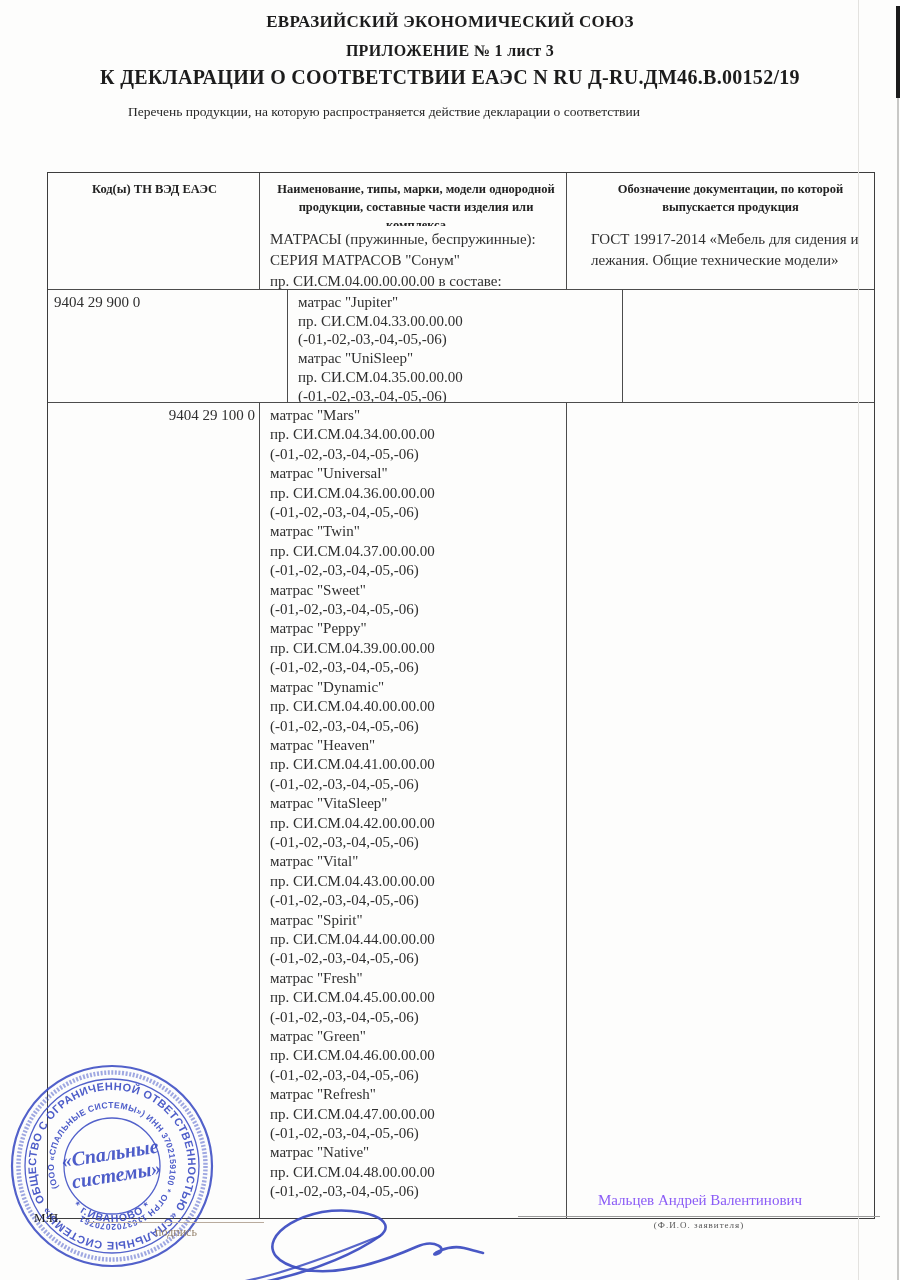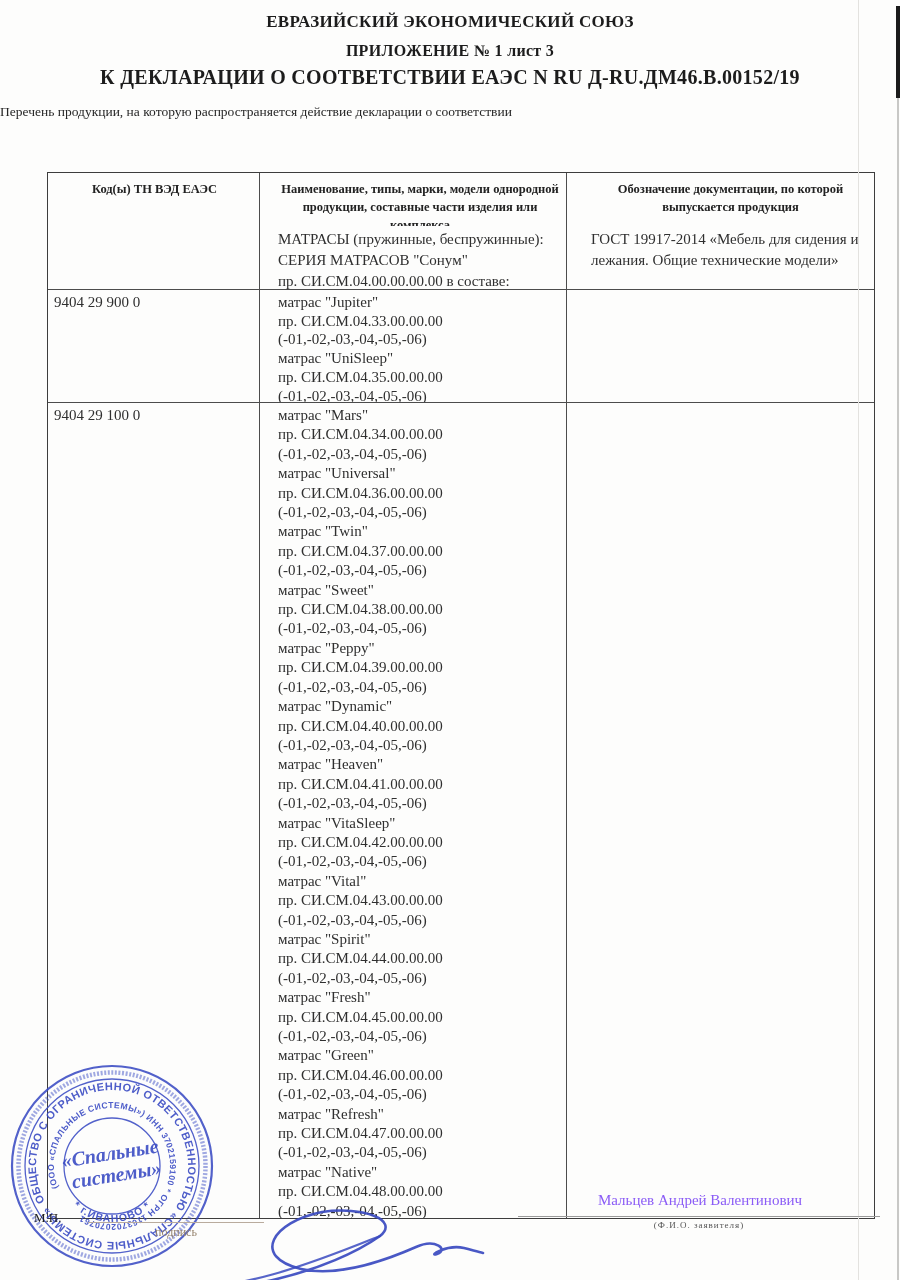--- a/index.html
+++ b/index.html
@@ -3,28 +3,28 @@
 <meta charset="utf-8">
 <style>
   html,body{margin:0;padding:0;}
   body{width:900px;height:1280px;position:relative;background:#fdfdfc;
        font-family:"Liberation Serif",serif;color:#2f2f2f;overflow:hidden;}
   .abs{position:absolute;}
   .title{width:900px;text-align:center;font-weight:bold;color:#1c1c1c;letter-spacing:.3px;}
   .t1{top:12px;font-size:17px;}
   .t2{top:42px;font-size:16px;}
   .t3{top:66px;font-size:20px;}
-  .intro{top:104px;width:712px;text-align:left;font-size:13.5px;color:#262626;}
+  .intro{top:104px;width:712px;text-align:center;font-size:13.5px;color:#262626;padding-left:28px;}
   
   .tbl{left:47px;top:126px;width:826px;border:1.5px solid #3d3d3d;background:transparent;margin-top:46px;}
   .trow{display:grid;grid-template-columns:211px 307px 308px;border-top:1px solid #4c4c4c;}
   .trow:first-child{border-top:none;}
   .tcell{overflow:hidden;font-size:15px;padding:3px 4px 0 6px;}
   .tcell.c2,.tcell.c3{border-left:1px solid #4c4c4c;}
-  .tcell.c2{padding-left:18px;}
+  .tcell.c2{padding-left:10px;}
   .tcell.c3{padding-left:24px;}
   .thead .tcell{font-size:12.5px;font-weight:bold;text-align:center;line-height:1.45;
                 padding-top:7px;color:#222;}
   .tline{white-space:nowrap;}
   
   .mp{left:34px;top:1210px;font-size:13px;color:#222;z-index:6;}
   .sigline-l{left:88px;top:1222px;width:176px;border-top:1px solid #b9ab9d;z-index:5;}
   .sigcap-l{left:88px;top:1225px;width:176px;text-align:center;font-size:12px;color:#97846f;z-index:5;}
   .appname{left:520px;top:1192px;width:360px;text-align:center;font-size:15px;color:#8b5cf6;}
   .sigline-r{left:518px;top:1216px;width:362px;border-top:1px solid #9a9a9a;}
@@ -56,46 +56,45 @@
         <div class="tcell c2" style="line-height: 21px;">
           <div class="tline">МАТРАСЫ (пружинные, беспружинные):</div>
           <div class="tline">СЕРИЯ МАТРАСОВ "Сонум"</div>
           <div class="tline">пр. СИ.СМ.04.00.00.00.00 в составе:</div>
         </div>
         <div class="tcell c3" style="line-height: 21px;">
           <div class="tline">ГОСТ 19917-2014 «Мебель для сидения и</div>
           <div class="tline">лежания. Общие технические модели»</div>
         </div>
       </div>
-      <div class="trow" style="height: 112px;">
+      <div class="trow" style="height: 112px; gap: 28px;">
         <div class="tcell c1" style="line-height: 18.7px;">9404 29 900 0</div>
         <div class="tcell c2" style="line-height: 18.7px;">
           <div class="tline">матрас "Jupiter"</div>
           <div class="tline">пр. СИ.СМ.04.33.00.00.00</div>
           <div class="tline">(-01,-02,-03,-04,-05,-06)</div>
           <div class="tline">матрас "UniSleep"</div>
           <div class="tline">пр. СИ.СМ.04.35.00.00.00</div>
           <div class="tline">(-01,-02,-03,-04,-05,-06)</div>
         </div>
         <div class="tcell c3" style="line-height: 18.7px;"></div>
       </div>
       <div class="trow" style="height: 815px;">
-        <div class="tcell c1" style="line-height: 19.4px;">9404 29 100 0</div>
+        <div class="tcell c1" style="line-height: 19.4px; text-align: right;">9404 29 100 0</div>
         <div class="tcell c2" style="line-height: 19.4px;">
           <div class="tline">матрас "Mars"</div>
           <div class="tline">пр. СИ.СМ.04.34.00.00.00</div>
           <div class="tline">(-01,-02,-03,-04,-05,-06)</div>
           <div class="tline">матрас "Universal"</div>
           <div class="tline">пр. СИ.СМ.04.36.00.00.00</div>
           <div class="tline">(-01,-02,-03,-04,-05,-06)</div>
           <div class="tline">матрас "Twin"</div>
           <div class="tline">пр. СИ.СМ.04.37.00.00.00</div>
           <div class="tline">(-01,-02,-03,-04,-05,-06)</div>
           <div class="tline">матрас "Sweet"</div>
-          <div class="tline">пр. СИ.СМ.04.38.00.00.00</div>
           <div class="tline">(-01,-02,-03,-04,-05,-06)</div>
           <div class="tline">матрас "Peppy"</div>
           <div class="tline">пр. СИ.СМ.04.39.00.00.00</div>
           <div class="tline">(-01,-02,-03,-04,-05,-06)</div>
           <div class="tline">матрас "Dynamic"</div>
           <div class="tline">пр. СИ.СМ.04.40.00.00.00</div>
           <div class="tline">(-01,-02,-03,-04,-05,-06)</div>
           <div class="tline">матрас "Heaven"</div>
           <div class="tline">пр. СИ.СМ.04.41.00.00.00</div>
           <div class="tline">(-01,-02,-03,-04,-05,-06)</div>

